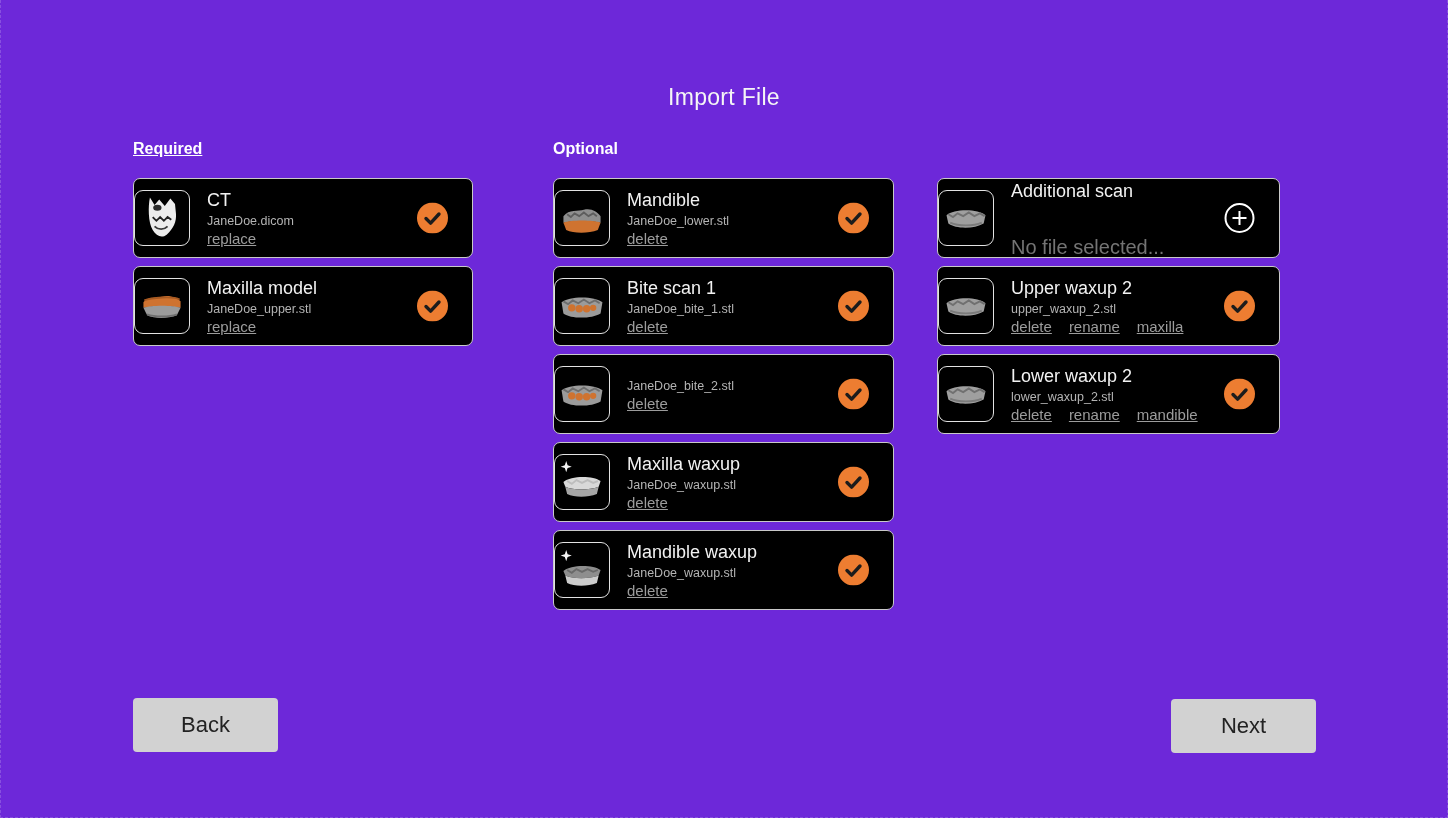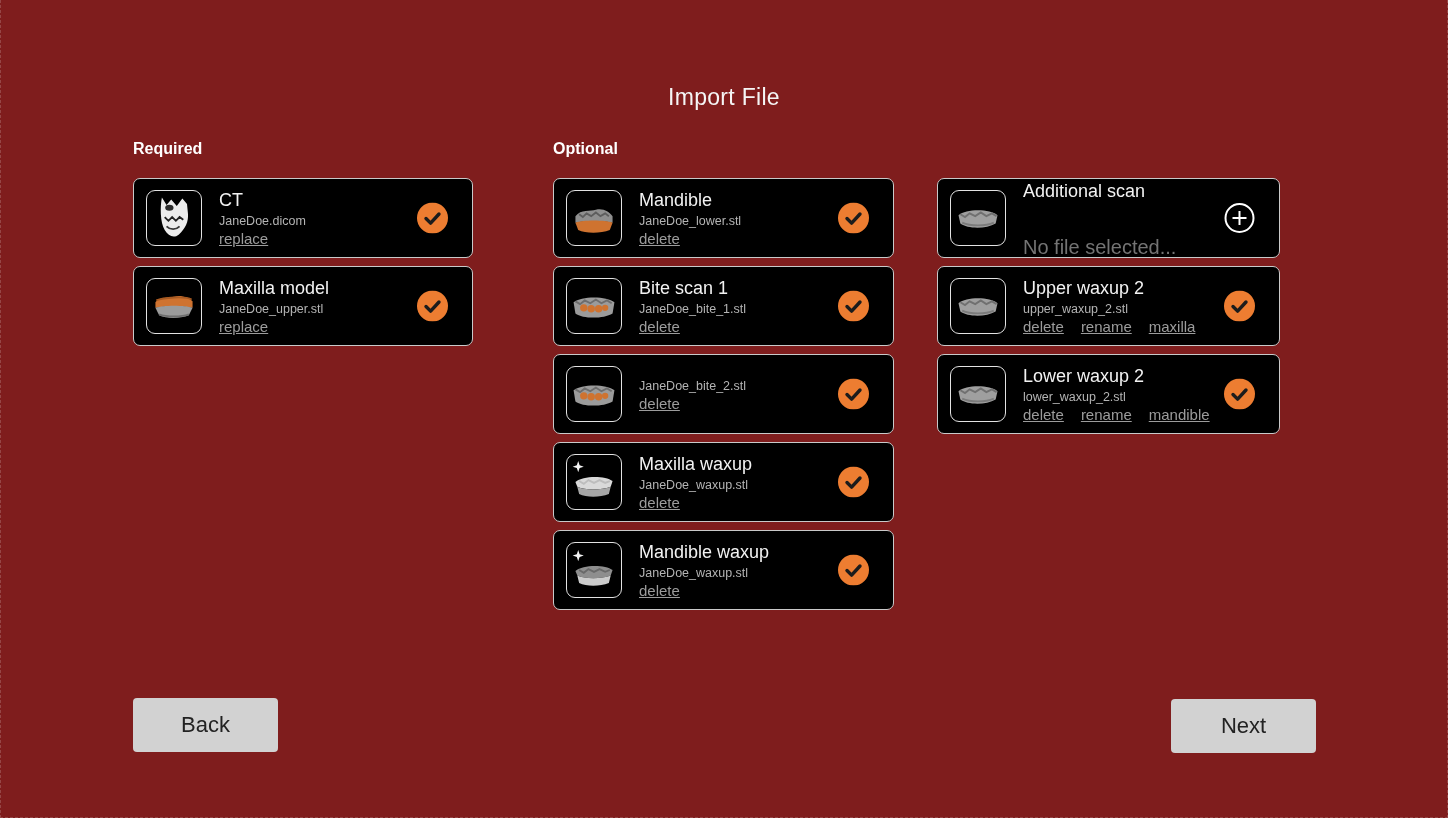--- a/index.html
+++ b/index.html
@@ -1,40 +1,40 @@
 <!DOCTYPE html>
 <html><head>
 <meta charset="utf-8">
 <style>
   html,body{margin:0;padding:0;background:#000;}
   .page{
-    position:relative;width:1448px;height:818px;background:#7f1d1d;overflow:hidden;
+    position:relative;width:1448px;height:818px;background:#6d28d9;overflow:hidden;
     font-family:"Liberation Sans", sans-serif;
     border-left:1px dashed rgba(255,255,255,0.18);
     border-right:1px dashed rgba(255,255,255,0.18);
     border-bottom:1px dashed rgba(255,255,255,0.18);
     box-sizing:border-box;
   }
   .page-title{
     position:absolute;top:84px;left:0;right:0;text-align:center;
     color:#f5f5f5;font-size:23px;font-weight:400;letter-spacing:0.3px;
   }
   .section-heading{
     position:absolute;top:140px;color:#ffffff;font-size:16px;font-weight:700;
   }
-  .heading-required{left:132px;}
+  .heading-required{left:132px;text-decoration:underline;}
   .heading-optional{left:552px;text-align:center;}
   .col{position:absolute;top:178px;display:flex;flex-direction:column;}
   .col-required{left:132px;width:340px;}
   .col-optional{left:552px;width:341px;}
   .col-extra{left:936px;width:343px;}
   .card{
     position:relative;height:80px;box-sizing:border-box;margin-bottom:8px;
     border:1px solid #c9c9c9;border-radius:7px;background:#000;
-    display:flex;align-items:center;padding:0 12px;
+    display:flex;align-items:center;padding:0 0;
   }
   .thumb{
     width:56px;height:56px;flex:0 0 56px;box-sizing:border-box;
     border:1.5px solid #e2e2e2;border-radius:9px;background:#000;
     display:flex;align-items:center;justify-content:center;overflow:hidden;
   }
   .thumb svg{width:52px;height:52px;display:block;}
   .info{margin-left:17px;flex:1;display:flex;flex-direction:column;justify-content:center;min-width:0;}
   .card-title{font-size:18px;color:#f2f2f2;line-height:23px;white-space:nowrap;}
   .card-filename{font-size:12.5px;color:#b4b4b4;line-height:17px;margin-top:1px;white-space:nowrap;}

